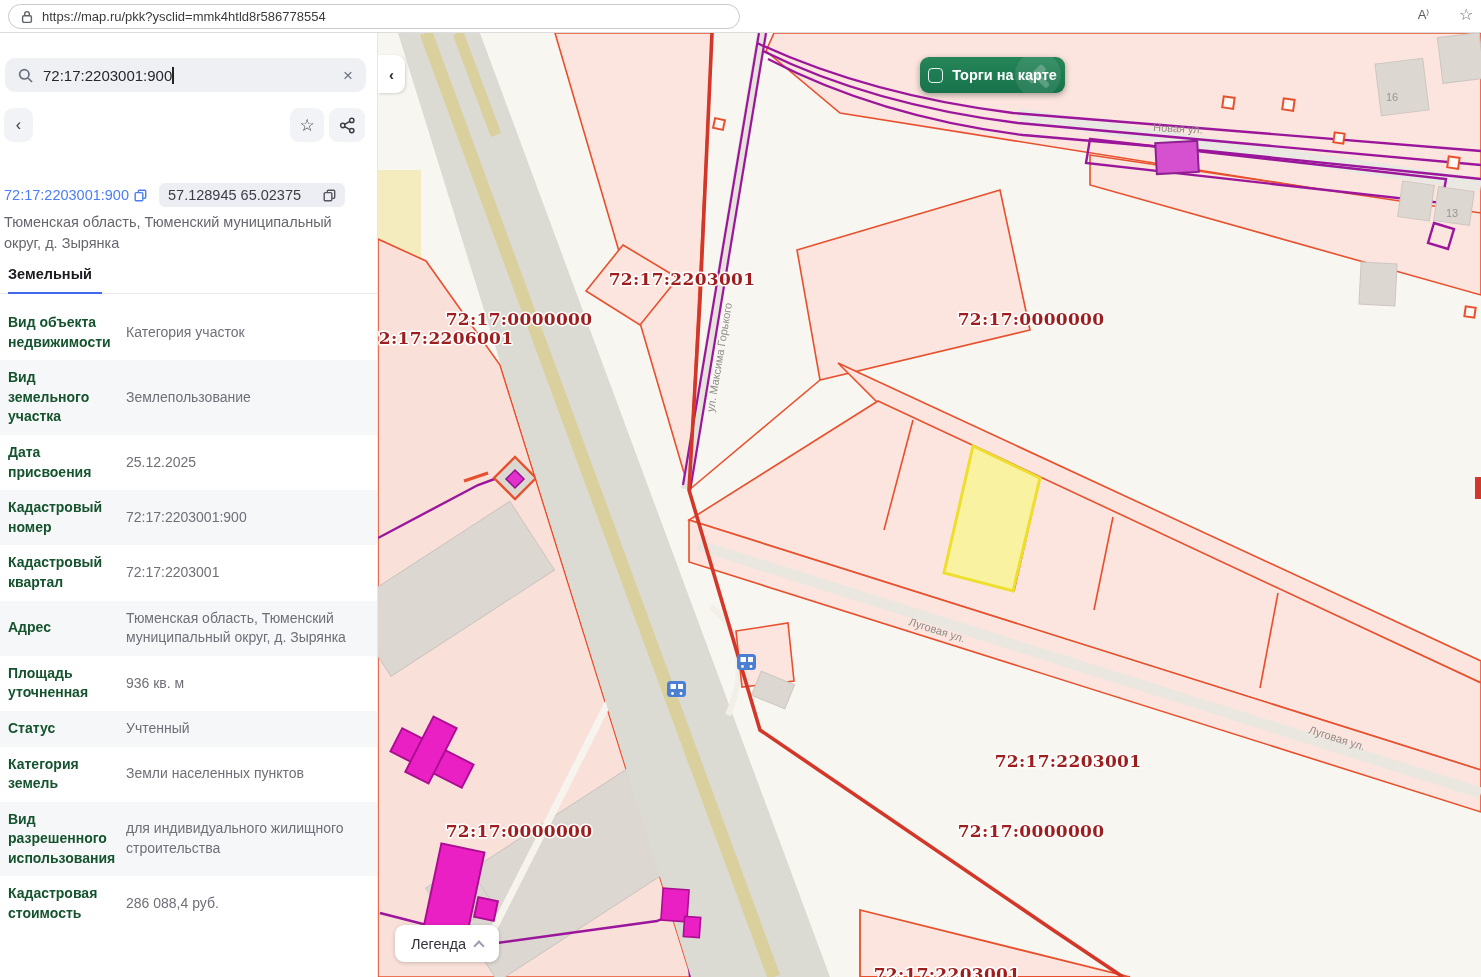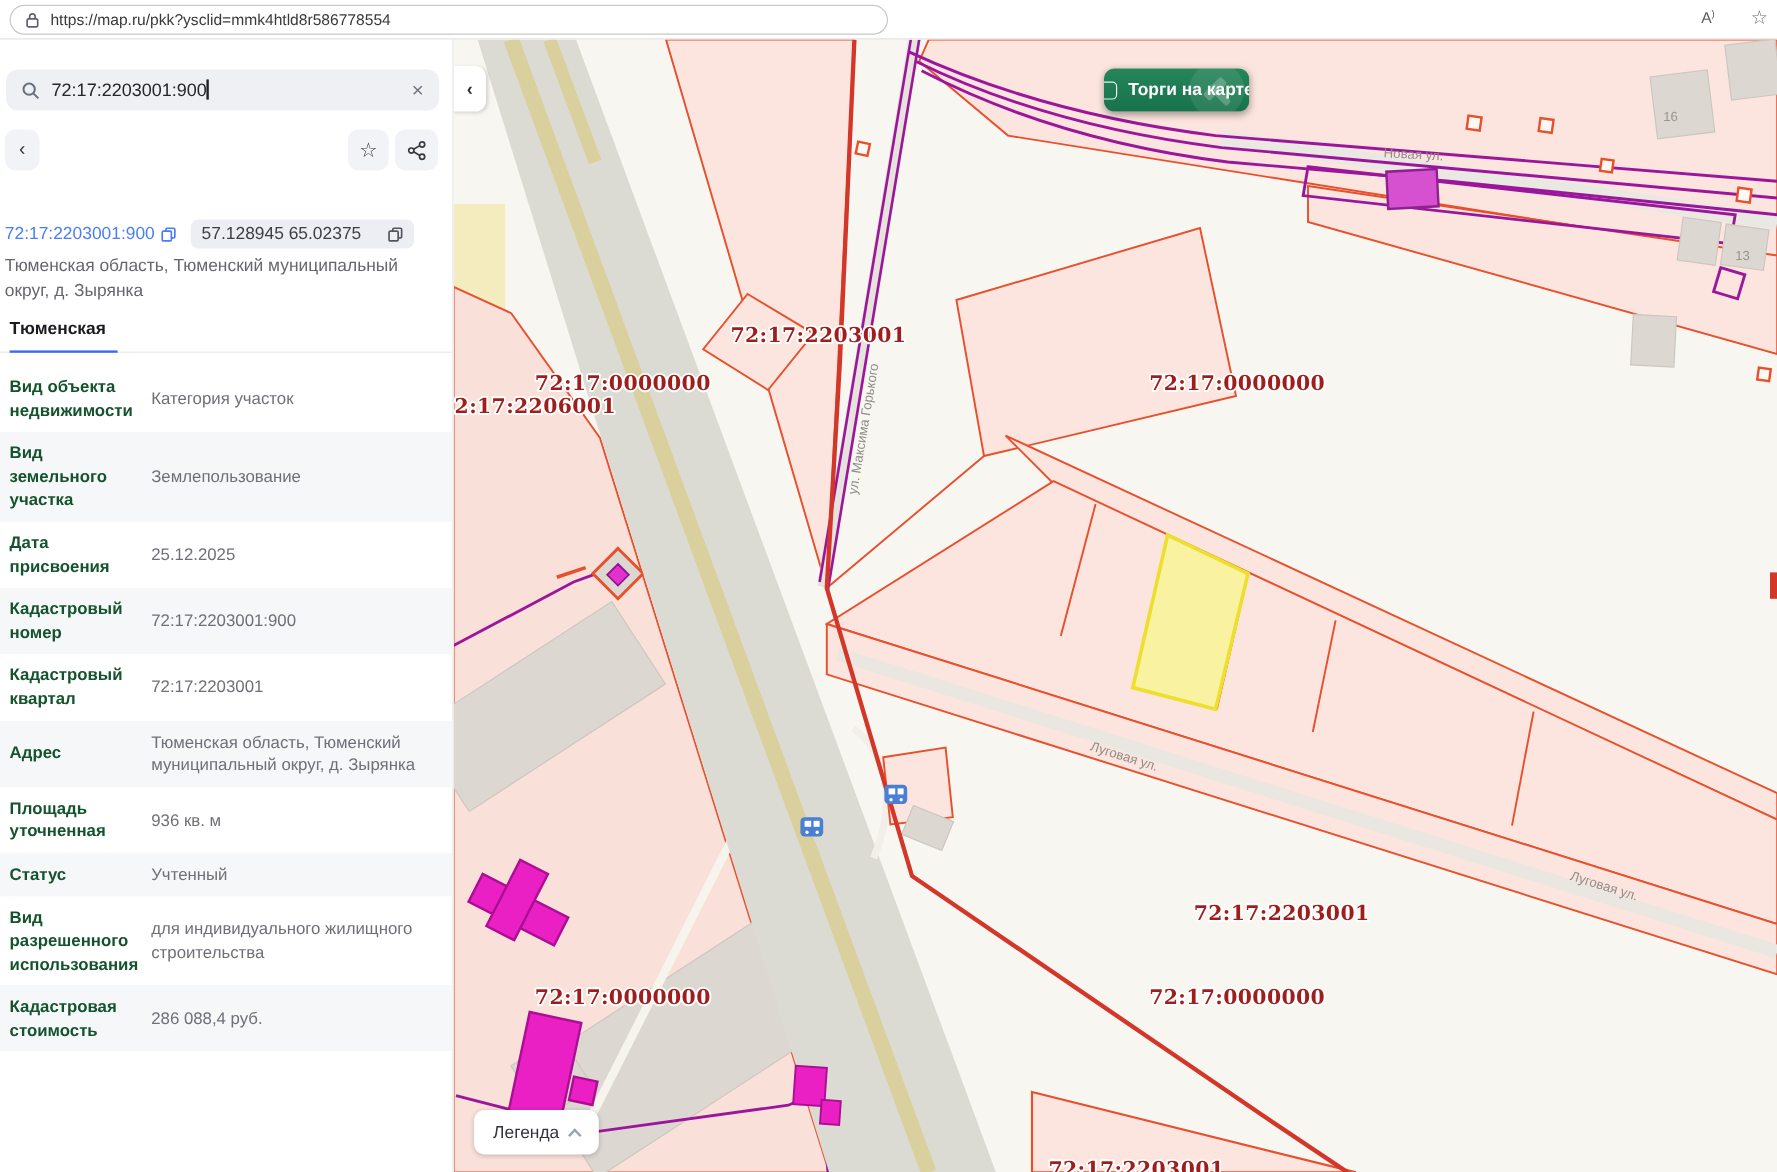--- a/index.html
+++ b/index.html
@@ -60,21 +60,21 @@
   .qlabel text { font-family:"DejaVu Serif", serif; font-weight:bold; font-size:17px;
     fill:#9e1d1d; stroke:#ffffff; stroke-width:3.2px; paint-order:stroke; stroke-linejoin:round; letter-spacing:.3px; }
   .slabel text { font-family:"Liberation Sans", sans-serif; font-size:11px; fill:#8f8d88; }
   .hnum text { font-family:"Liberation Sans", sans-serif; font-size:11px; fill:#9a968f; }
 
   .collapse-tab { position:absolute; left:0; top:22px; width:27px; height:38px; background:#fff;
     border-radius:0 9px 9px 0; box-shadow:1px 1px 3px rgba(0,0,0,.15); display:flex;
     align-items:center; justify-content:center; cursor:pointer; z-index:6;
     color:#2b2b2b; font-size:15px; font-weight:bold; }
 
-  .torgi-btn { position:absolute; left:542px; top:24px; width:121px; height:36px;
+  .torgi-btn { position:absolute; left:542px; top:24px; width:145px; height:36px;
     background:linear-gradient(180deg,#268559,#14694525); background-color:#17744c;
     border-radius:9px; box-shadow:0 2px 6px rgba(0,0,0,.35); display:flex; align-items:center;
     justify-content:center; gap:9px; cursor:pointer; z-index:6; overflow:hidden; }
   .torgi-check { width:15px; height:15px; border:1.7px solid rgba(255,255,255,.9); border-radius:4px; flex:none; }
   .torgi-label { color:#fff; font-size:14.5px; font-weight:600; white-space:nowrap; position:relative; z-index:2; }
   .gavel { position:absolute; right:4px; top:-5px; width:46px; height:46px; border-radius:50%;
     background:rgba(255,255,255,.09); }
   .gavel::before { content:""; position:absolute; left:11px; top:18px; width:21px; height:8px;
     background:rgba(255,255,255,.22); border-radius:2px; transform:rotate(-45deg); }
   .gavel::after { content:""; position:absolute; left:24px; top:20px; width:6px; height:17px;
@@ -143,21 +143,21 @@
         <svg width="13" height="13" viewBox="0 0 13 13">
           <rect x="1.2" y="3.6" width="7.6" height="8.2" rx="1" fill="none" stroke="#55555e" stroke-width="1.4"></rect>
           <path d="M4.3,3.6 V2.2 a1,1 0 0 1 1,-1 h5.4 a1,1 0 0 1 1,1 v6 a1,1 0 0 1 -1,1 h-1.5" fill="none" stroke="#55555e" stroke-width="1.4"></path>
         </svg>
       </span>
     </div>
 
     <div class="address">Тюменская область, Тюменский муниципальный округ, д. Зырянка</div>
 
     <div class="tabbar">
-      <span class="tab">Тюменская</span>
+      <span class="tab">Земельный</span>
     </div>
 
     <div class="irows">
       <div class="irow">
           <div class="ikey">Вид объекта недвижимости</div>
           <div class="ival">Категория участок</div>
         </div>
       <div class="irow">
           <div class="ikey">Вид земельного участка</div>
           <div class="ival">Землепользование</div>
@@ -178,20 +178,24 @@
           <div class="ikey">Адрес</div>
           <div class="ival">Тюменская область, Тюменский муниципальный округ, д. Зырянка</div>
         </div>
       <div class="irow">
           <div class="ikey">Площадь уточненная</div>
           <div class="ival">936 кв. м</div>
         </div>
       <div class="irow">
           <div class="ikey">Статус</div>
           <div class="ival">Учтенный</div>
+        </div>
+      <div class="irow">
+          <div class="ikey">Категория земель</div>
+          <div class="ival">Земли населенных пунктов</div>
         </div>
       <div class="irow">
           <div class="ikey">Вид разрешенного использования</div>
           <div class="ival">для индивидуального жилищного строительства</div>
         </div>
       <div class="irow">
           <div class="ikey">Кадастровая стоимость</div>
           <div class="ival">286 088,4 руб.</div>
         </div>
     </div>

